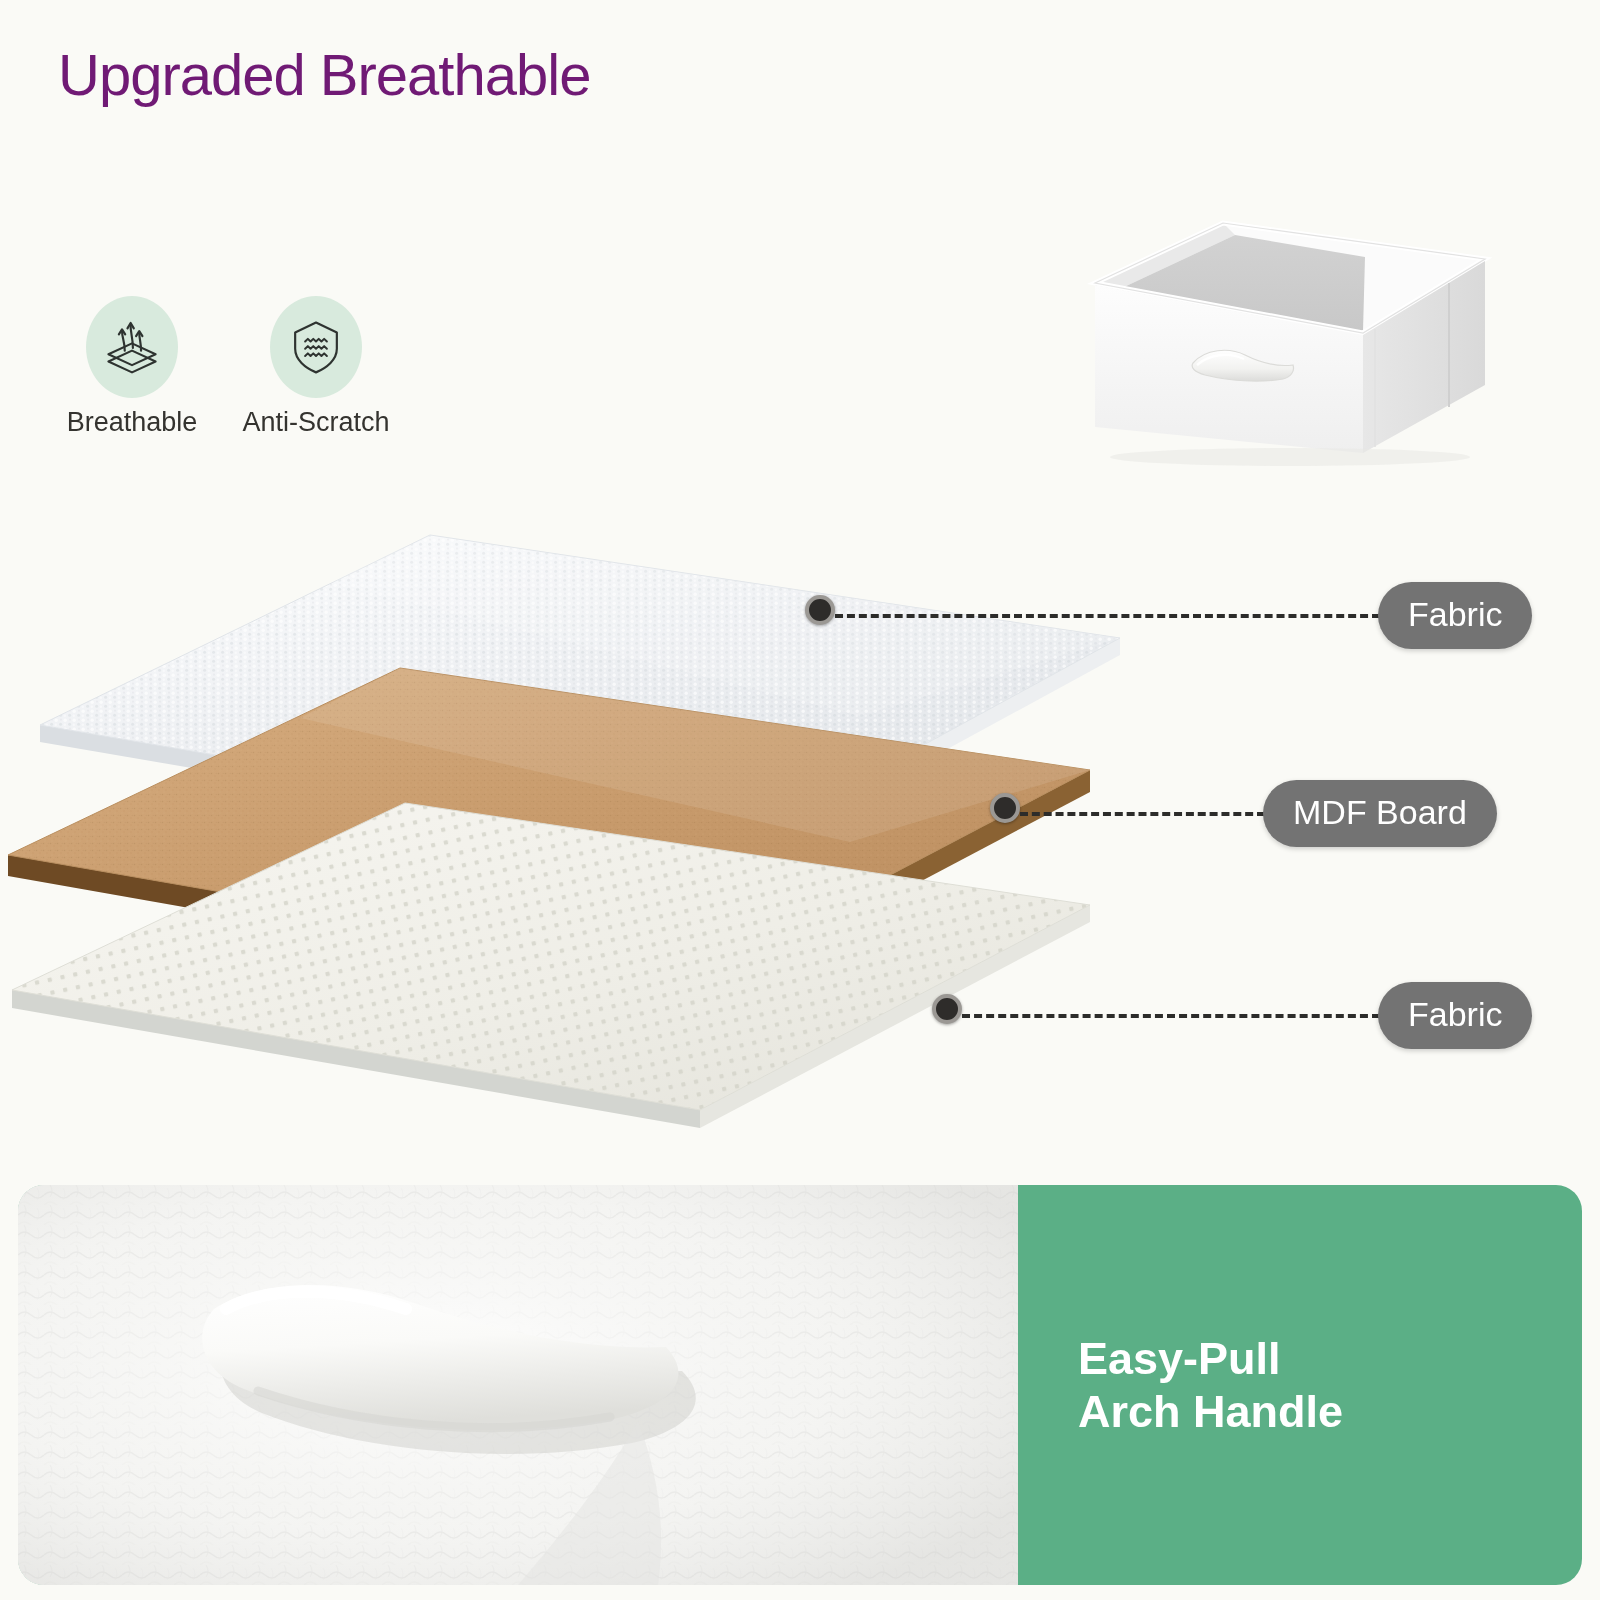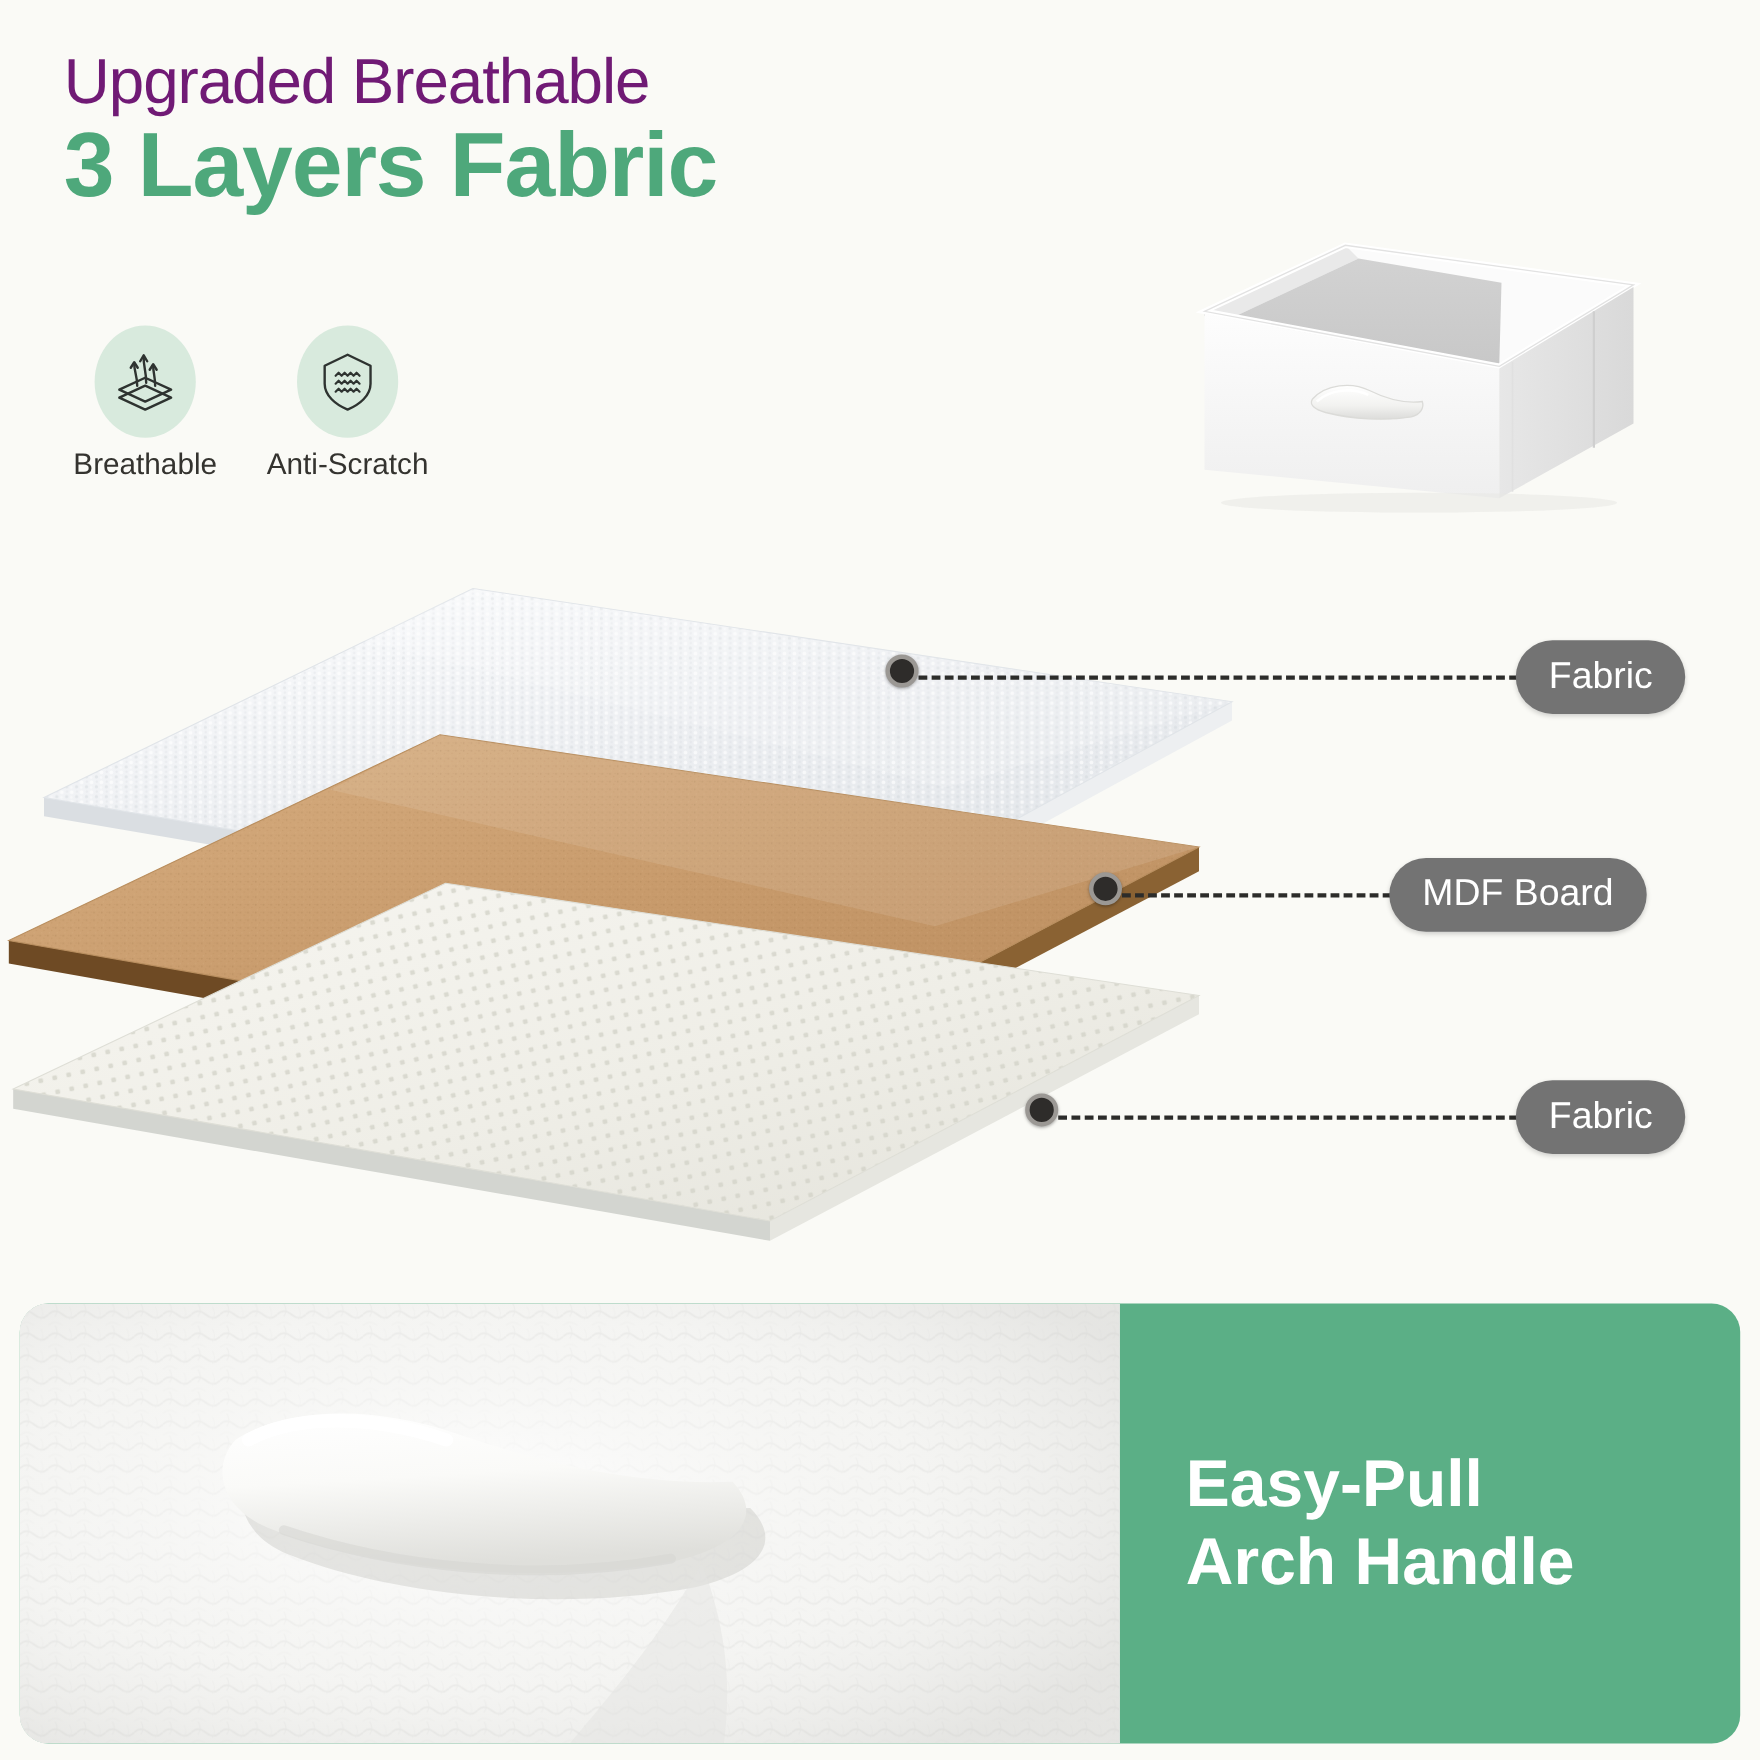--- a/index.html
+++ b/index.html
@@ -65,29 +65,28 @@
     width:1000px; height:100%; position:relative; overflow:hidden;
     border-radius:22px 0 0 22px;
     background:
       radial-gradient(ellipse 60% 45% at 42% 48%, #FFFFFF 0%, #F4F4F4 55%, #E7E7E7 100%);
   }
   .handle-caption {
     flex:1; display:flex; flex-direction:column; justify-content:center;
     padding-left:60px; color:#FFFFFF;
   }
   .handle-caption .cl {
-    font-size:60px; font-weight:bold; line-height:1.18; white-space:nowrap;
+    font-size:45px; font-weight:bold; line-height:1.18; white-space:nowrap;
   }
 </style>
 </head>
 <body>
 
 <div class="headline">
   <div class="line1">Upgraded Breathable</div>
-  <div class="line2">3 Layers Fabric</div>
 </div>
 
 <div class="features">
 
   <div class="feature">
     <div class="badge">
       <svg viewBox="0 0 64 64" fill="none" stroke="#2E3330" stroke-width="2.4" stroke-linecap="round" stroke-linejoin="round">
         <path d="M6 40 L32 28 L58 40 L32 52 Z"></path>
         <path d="M6 48 L32 36 L58 48 L32 60 Z"></path>
         <path d="M24 36 C24 26 21 22 21 14"></path>

